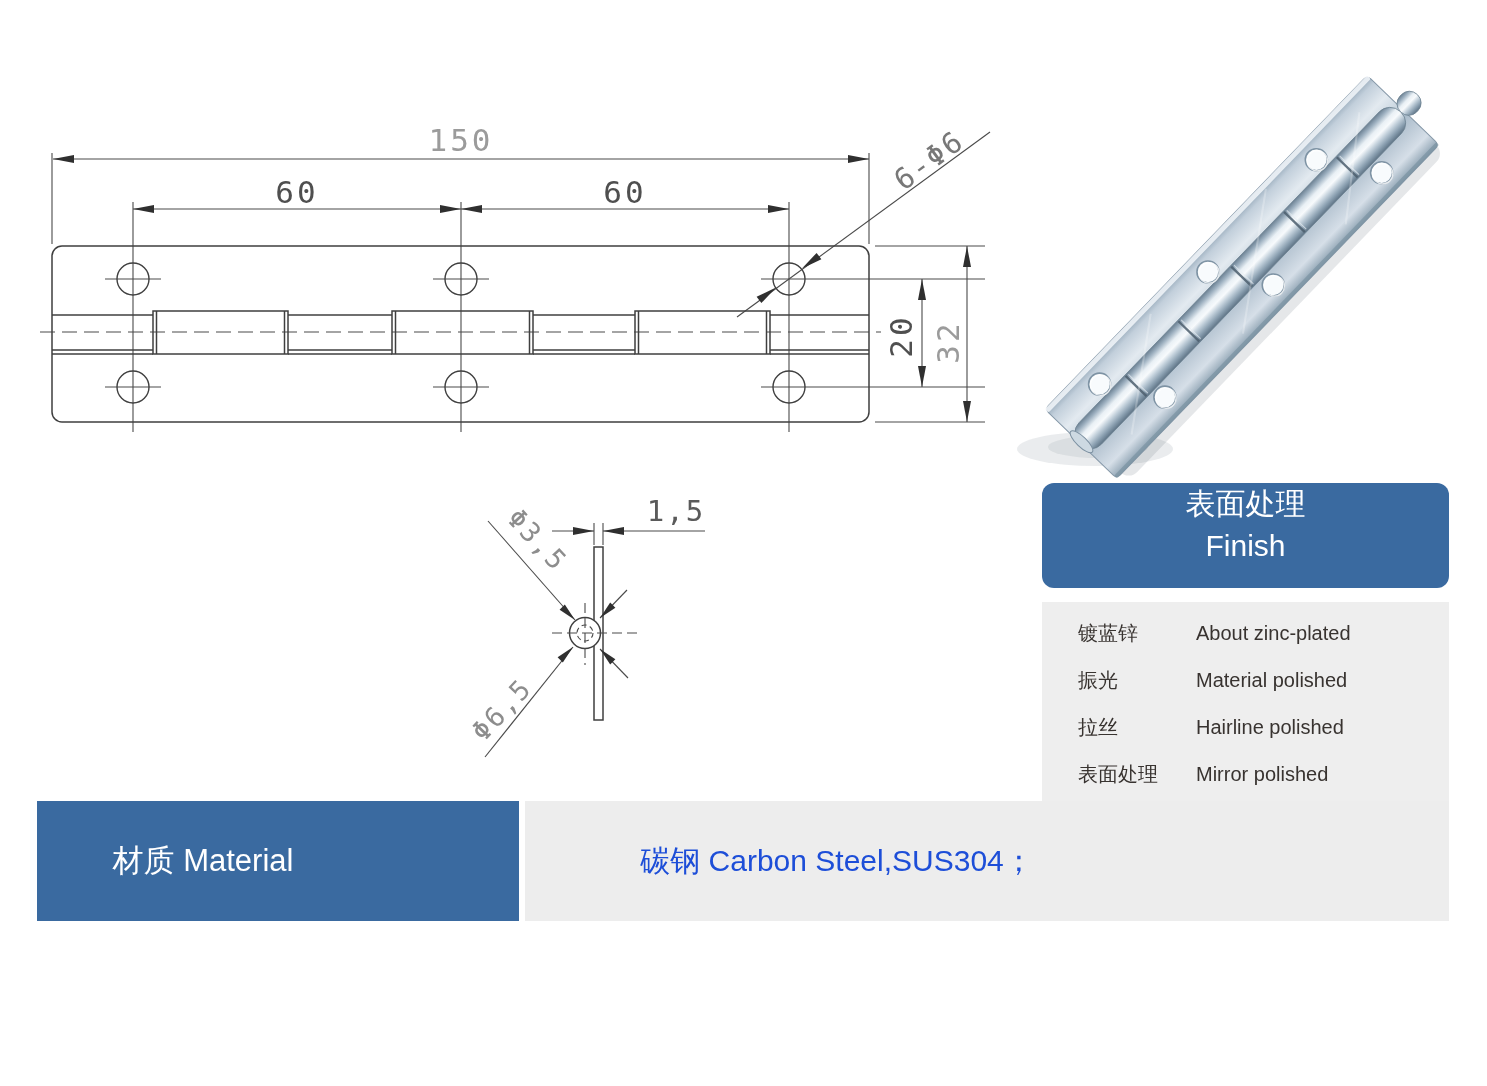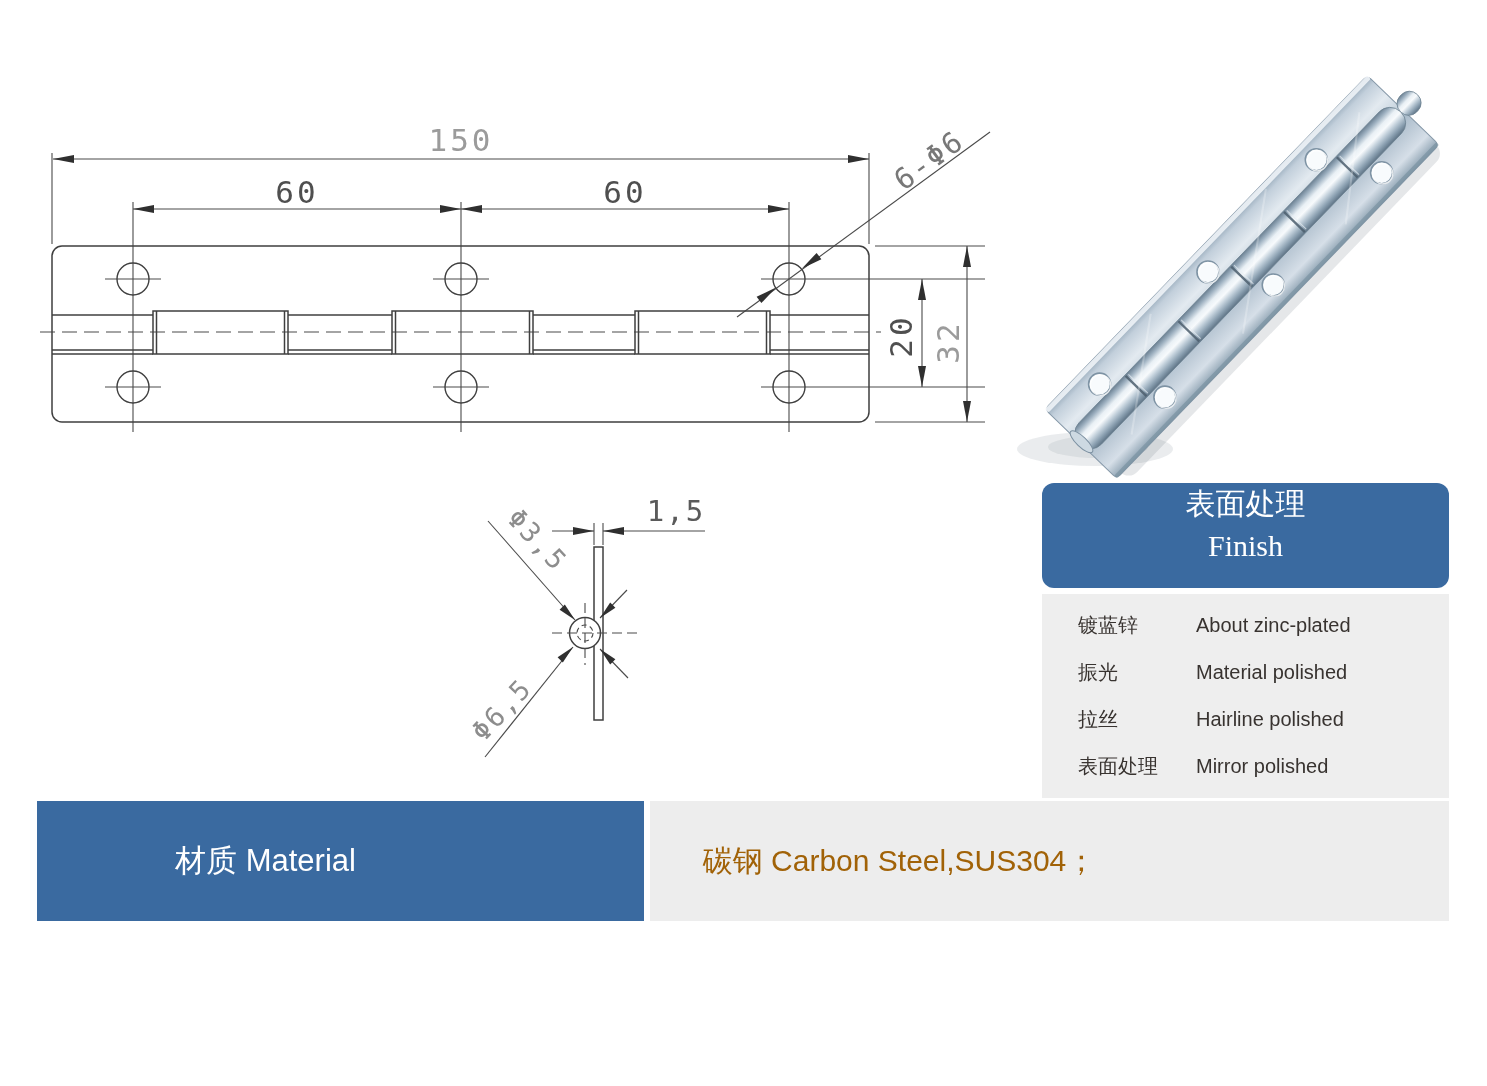--- a/index.html
+++ b/index.html
@@ -7,31 +7,31 @@
         font-family:"Liberation Sans",sans-serif;}
   svg text{font-family:"DejaVu Sans Mono",monospace;}
 
   .drawing{position:absolute;left:0;top:0;}
   .photo{position:absolute;left:1010px;top:55px;}
 
   .finish{position:absolute;left:1042px;top:483px;width:407px;}
   .finish-head{height:105px;background:#3a6aa0;border-radius:12px;color:#ffffff;
                display:flex;flex-direction:column;align-items:center;justify-content:flex-start;line-height:1.4;}
   .finish-head .zh{font-size:30px;}
-  .finish-head .en{font-size:30px;font-family:Liberation Serif, serif;}
-  .finish-rows{margin-top:6px;background:#eeeeee;padding:8px 0 8px 36px;}
+  .finish-head .en{font-size:30px;}
+  .finish-rows{margin-top:14px;background:#eeeeee;padding:8px 0 8px 36px;}
   .finish-row{height:47px;display:flex;align-items:center;font-size:20px;color:#383330;}
   .finish-row .zh{width:118px;flex:none;}
 
   .spec{position:absolute;left:37px;top:801px;width:1412px;display:flex;flex-direction:column;gap:5px;}
   .spec-row{display:flex;gap:6px;height:120px;}
-  .spec-label{width:607px;flex:none;background:#3a6aa0;color:#ffffff;font-size:31px;
+  .spec-label{width:482px;flex:none;background:#3a6aa0;color:#ffffff;font-size:31px;
               display:flex;align-items:center;justify-content:center;
               padding-right:150px;box-sizing:border-box;}
-  .spec-value{flex:1;background:#ededed;color:#a16207;font-size:30px;
+  .spec-value{flex:1;background:#ededed;color:#1d4ed8;font-size:30px;
               display:flex;align-items:center;justify-content:center;
               padding-right:300px;box-sizing:border-box;}
 </style>
 </head>
 <body>
 
 <div class="page">
 
   <svg class="drawing" width="1000" height="790" viewBox="0 0 1000 790">
 

